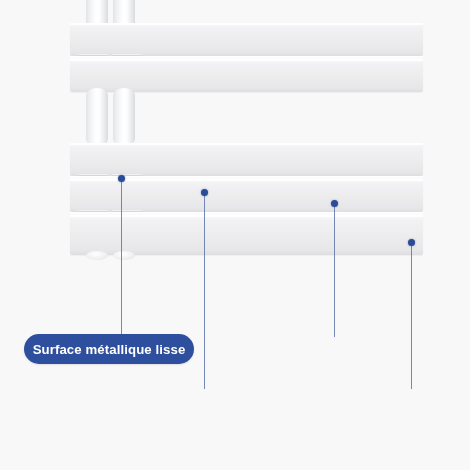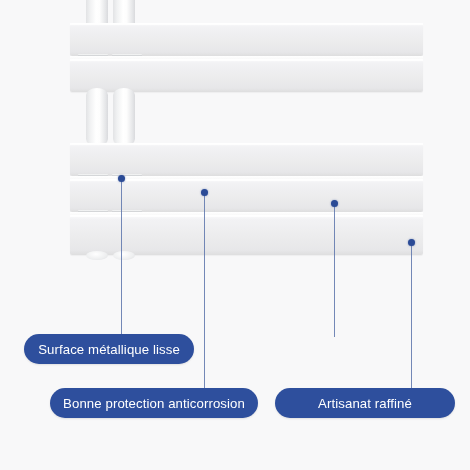--- a/index.html
+++ b/index.html
@@ -1,15 +1,15 @@
 <!DOCTYPE html>
 <html><head>
 <meta charset="utf-8">
 <style>
-  * { margin:0; padding:0; box-sizing:border-box; }
+  * { margin:0; padding:0; box-sizing:border-box;font-weight:bold; }
 
   body {
     width:470px; height:470px;
     background:#f7f7f8;
     font-family:"Liberation Sans", sans-serif;
     overflow:hidden;
     position:relative;
   }
 
   #stage {
@@ -125,26 +125,20 @@
   </div>
 
   <div class="leader" style="left:121px; top:181px; height:156px;"></div>
   <div class="dot" style="left:118px; top:175px;"></div>
   <div class="badge" style="left:24px; top:334px; width:170px;">
     <span>Surface métallique lisse</span>
   </div>
 
   <div class="leader" style="left:204px; top:195px; height:194px;"></div>
   <div class="dot" style="left:201px; top:189px;"></div>
-  <div class="badge" style="left:50px; top:388px; width:208px;">
-    <span>Bonne protection anticorrosion</span>
-  </div>
 
   <div class="leader" style="left:334px; top:206px; height:131px;"></div>
   <div class="dot" style="left:331px; top:200px;"></div>
 
   <div class="leader" style="left:411px; top:245px; height:144px;"></div>
   <div class="dot" style="left:408px; top:239px;"></div>
-  <div class="badge" style="left:275px; top:388px; width:180px;">
-    <span>Artisanat raffiné</span>
-  </div>
 
 </div>
 
 </body></html>

